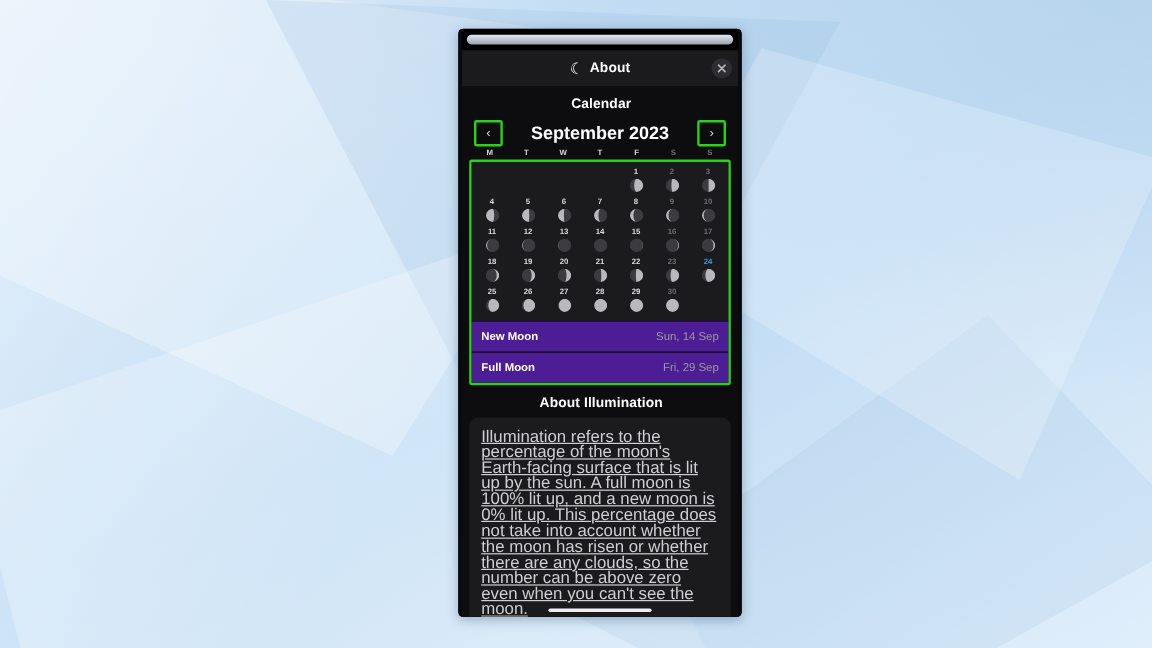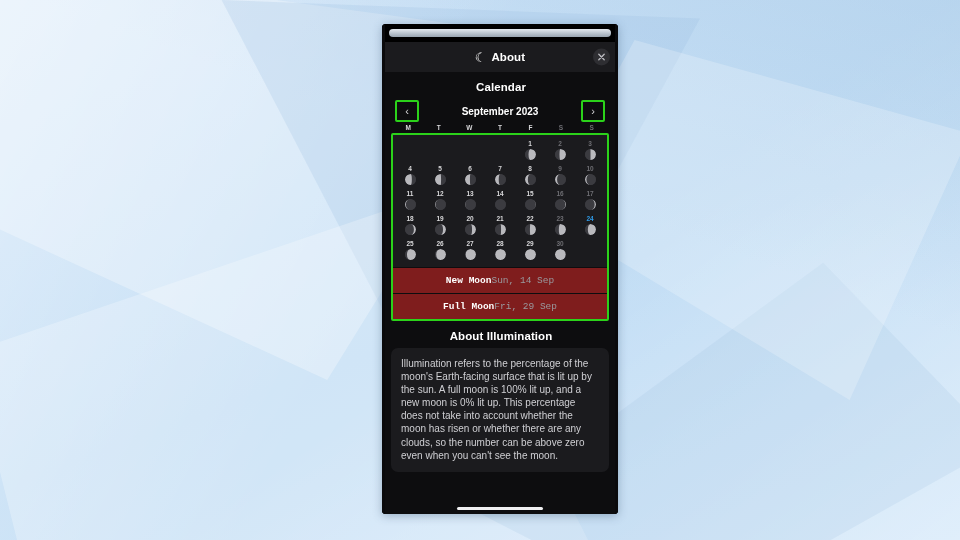--- a/index.html
+++ b/index.html
@@ -82,21 +82,21 @@
     color:#fff; font-size:11.5px; font-weight:700;
     margin:9px 0 6px 2px; letter-spacing:.1px;text-align:center;
   }
 
   
   #monthnav {
     position:relative; height:24px;
     display:flex; align-items:center; justify-content:center;
     margin-bottom:1px;
   }
-  #monthlabel { color:#fff; font-size:10px; font-weight:700; }
+  #monthlabel { color:#fff; font-size:15px; font-weight:700; }
   .navbtn {
     position:absolute; top:50%; transform:translateY(-50%);
     width:24px; height:22px;
     display:flex; align-items:center; justify-content:center;
     border:2px solid #2bd21a; border-radius:2px; cursor:pointer;
     background:transparent;
   }
   .navbtn.prev { left:4px; } .navbtn.next { right:4px; }
   .navbtn span { color:#d6d6d8; font-size:11px; line-height:1; font-weight:500; }
 
@@ -121,33 +121,33 @@
   }
   .cell { display:flex; flex-direction:column; align-items:center; justify-content:flex-start; height:24px; }
   .cell.empty { visibility:hidden; }
   .daynum { font-size:6.5px; font-weight:700; color:#d9d9db; line-height:9px; }
   .daynum.wknd { color:#6e6e73; }
   .daynum.today { color:#2f9be8; }
   .moon { width:11px; height:11px; border-radius:50%; margin-top:1px; position:relative; overflow:hidden; background:#3a3a3e; }
 
   
   .phaserow {
-    background:#7f1d1d; height:26px;
-    display:flex; align-items:center; justify-content:center;
-    padding:0 8px; border-top:1px solid #0d0d0f;font-family:Liberation Mono, monospace;
+    background:#4c1d95; height:26px;
+    display:flex; align-items:center; justify-content:space-between;
+    padding:0 8px; border-top:1px solid #0d0d0f;
   }
   .phasename { color:#fff; font-size:9.5px; font-weight:700; }
   .phasedate { color:#9a9a9f; font-size:9.5px; font-weight:400; }
 
   
   #aboutcard {
     background:#1b1b1e; border-radius:7px;
     padding:9px 10px 10px; margin-bottom:10px;
   }
-  #abouttext { color:#cfcfd3; font-size:10px; line-height:13.1px; }
+  #abouttext { color:#cfcfd3; font-size:14px; line-height:13.1px;text-decoration:underline; }
 
   
   #homebar {
     position:absolute; left:50%; transform:translateX(-50%);
     bottom:4px; width:86px; height:3px; border-radius:2px; background:#f0f0f2; z-index:30;
   }
 </style>
 </head>
 <body>
 

